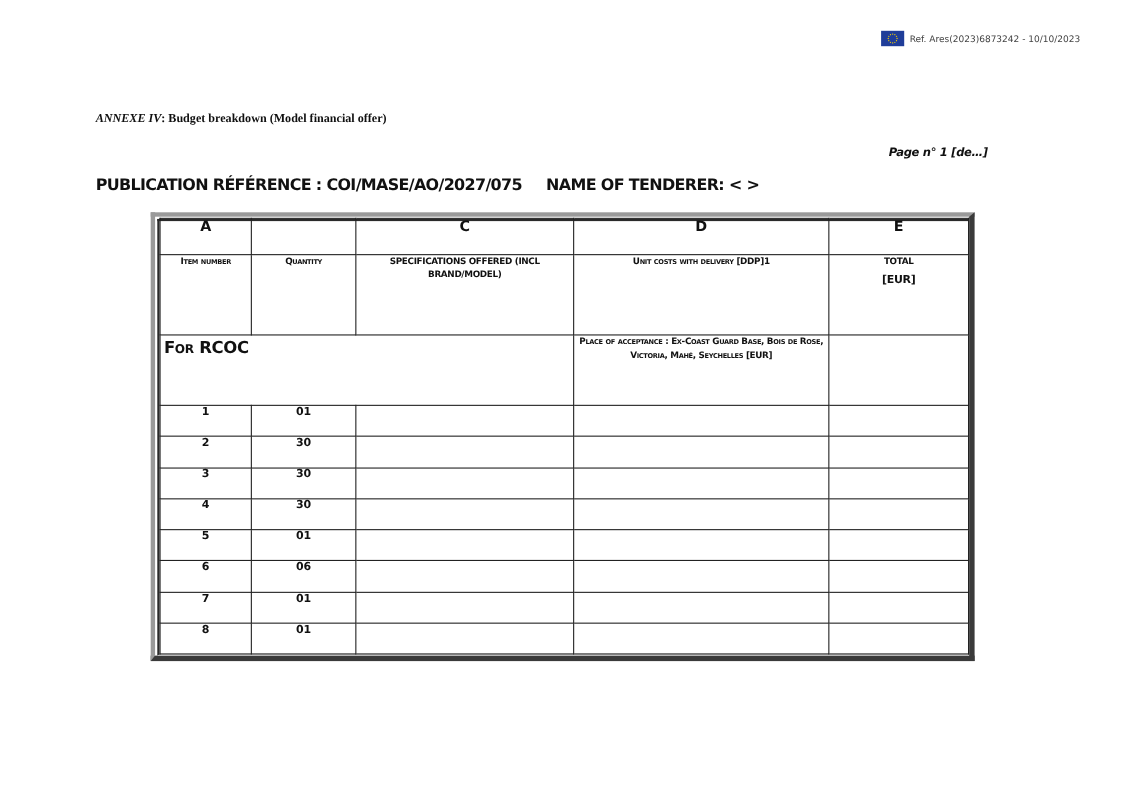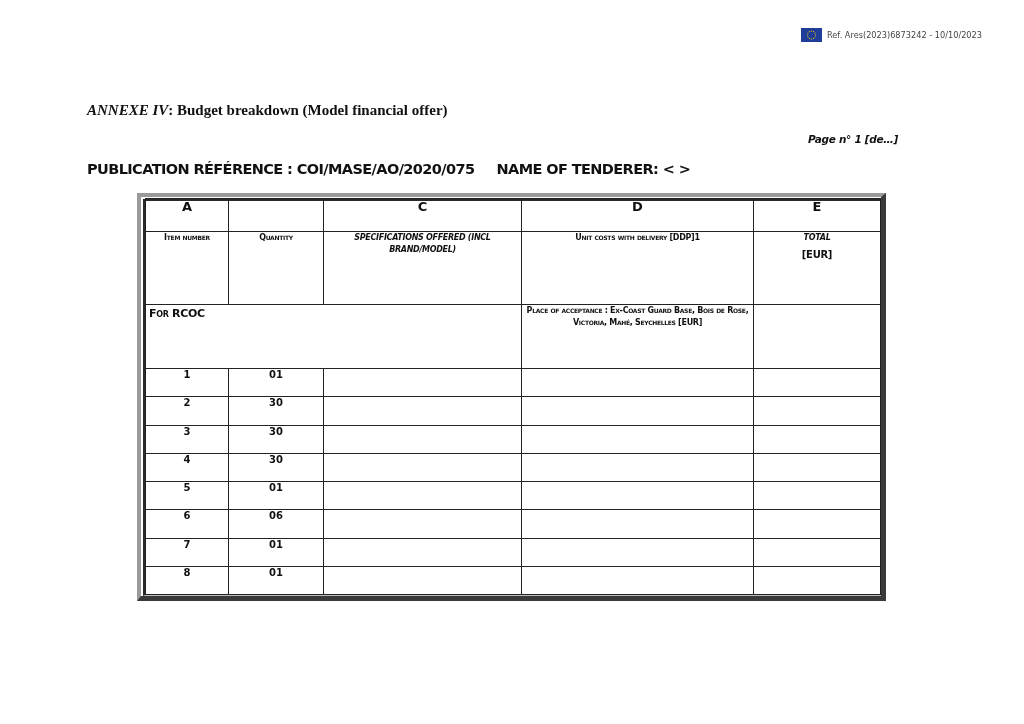--- a/index.html
+++ b/index.html
@@ -33,21 +33,21 @@
       background: #1f3d99;
       position: relative;
       display: inline-block;
     }
     .eu-flag svg { position: absolute; left: 0; top: 0; }
     .annex {
       position: absolute;
       left: 87px;
       top: 102px;
       font-family: "Liberation Serif", serif;
-      font-size: 15px;
+      font-size: 11px;
       font-weight: bold;
       white-space: nowrap;
     }
     .annex .italic { font-style: italic; }
     .page-no {
       position: absolute;
       left: 808px;
       top: 133px;
       font-family: "DejaVu Sans", sans-serif;
       font-weight: bold;
@@ -106,24 +106,24 @@
       border: 1.3px solid #222;
       padding: 0;
       vertical-align: top;
       text-align: center;
       font-weight: bold;
       box-sizing: border-box;
     }
     .r-letter td { height: 33px; font-size: 13px; vertical-align: middle; }
     .r-sub td { height: 73px; font-size: 8px; padding-top: 5px; line-height: 1.5; letter-spacing: -0.3px; }
     .r-rcoc td { height: 64px; font-size: 8px; padding-top: 4px; line-height: 1.55; letter-spacing: -0.3px; }
-    .r-rcoc td.left { text-align: left; padding-left: 3px; font-size: 11px; }
+    .r-rcoc td.left { text-align: left; padding-left: 3px; font-size: 15px; }
     .r-data td { height: 28.3px; font-size: 10px; padding-top: 3px; }
     .sc { font-variant: small-caps; }
-    .caps { text-transform: uppercase; font-style: italic; }
+    .caps { text-transform: uppercase; }
     .d-total-eur { display: block; margin-top: 3px; font-size: 10px; }
   </style>
 </head>
 <body>
 
 <div class="ares">
   <span class="eu-flag">
     <svg width="21" height="14" viewBox="0 0 21 14">
       <g fill="#f5d000">
         <circle cx="10.5" cy="3" r="0.6"></circle>
@@ -144,21 +144,21 @@
   <span>Ref. Ares(2023)6873242 - 10/10/2023</span>
 </div>
 
 <div class="annex">
   <span class="italic">ANNEXE IV</span><span>: Budget breakdown (Model financial offer)</span>
 </div>
 
 <div class="page-no">Page n° 1 [de…]</div>
 
 <div class="pubref">
-  <span>PUBLICATION RÉFÉRENCE : COI/MASE/AO/2020/075</span>
+  <span>PUBLICATION RÉFÉRENCE : COI/MASE/AO/2027/075</span>
   <span>NAME OF TENDERER: &lt; &gt;</span>
 </div>
 
 <div class="frame">
   <div class="frame-inner"></div>
 </div>
 
 <table class="budget">
   <colgroup>
     <col style="width:83px">

